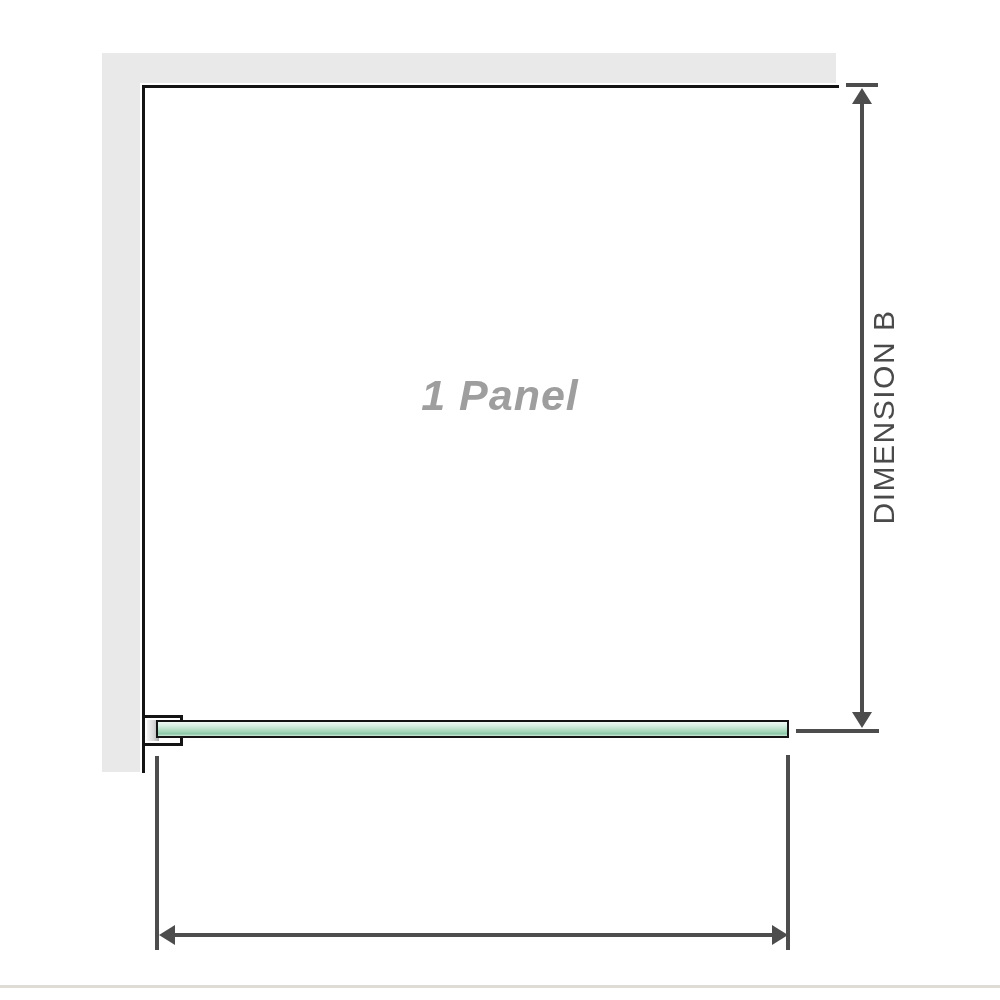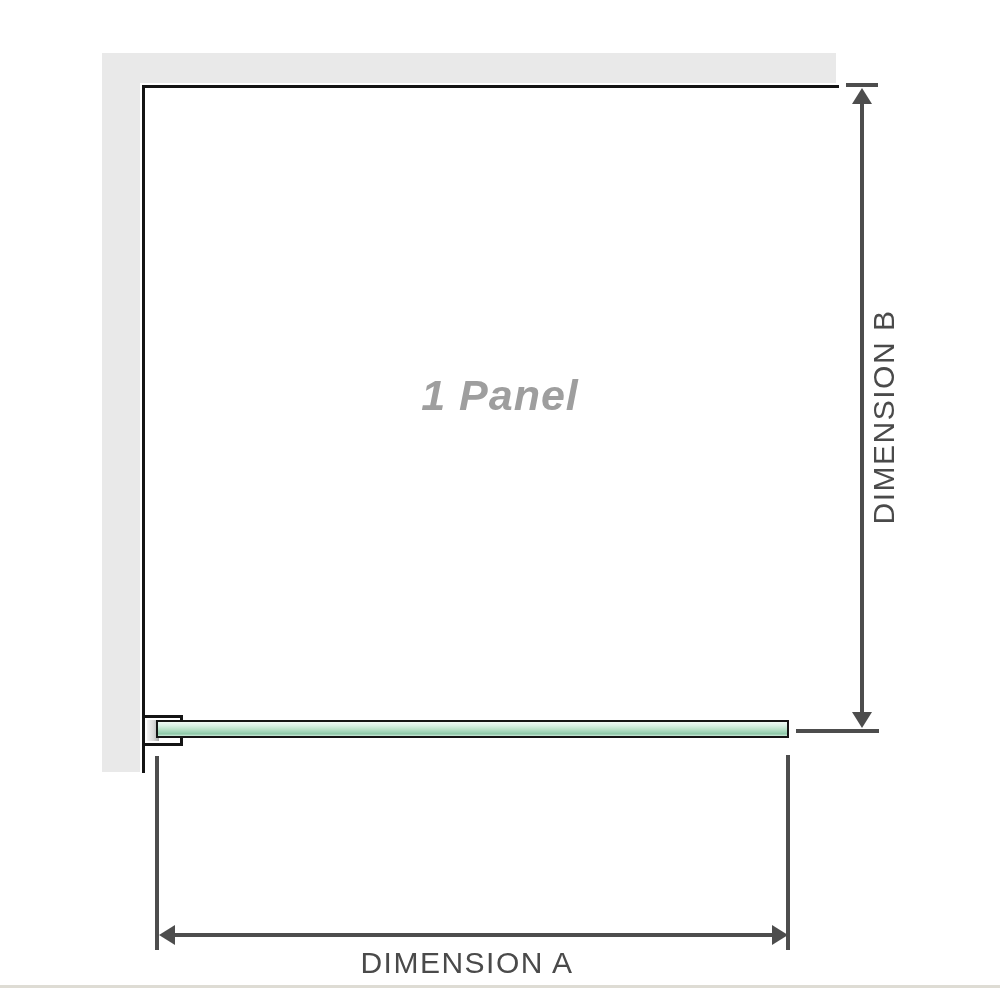--- a/index.html
+++ b/index.html
@@ -142,17 +142,16 @@
   <div class="abs dim dimb-line"></div>
   <div class="abs tri tri-up"></div>
   <div class="abs tri tri-down"></div>
   <div class="abs dim-label dimb-label">DIMENSION B</div>
 
   <div class="abs dim dima-ext-left"></div>
   <div class="abs dim dima-ext-right"></div>
   <div class="abs dim dima-line"></div>
   <div class="abs tri tri-left"></div>
   <div class="abs tri tri-right"></div>
-  <div class="abs dim-label dima-label">DIMENSION A</div>
 
   <div class="abs baseline"></div>
 
 </div>
 
 </body></html>

